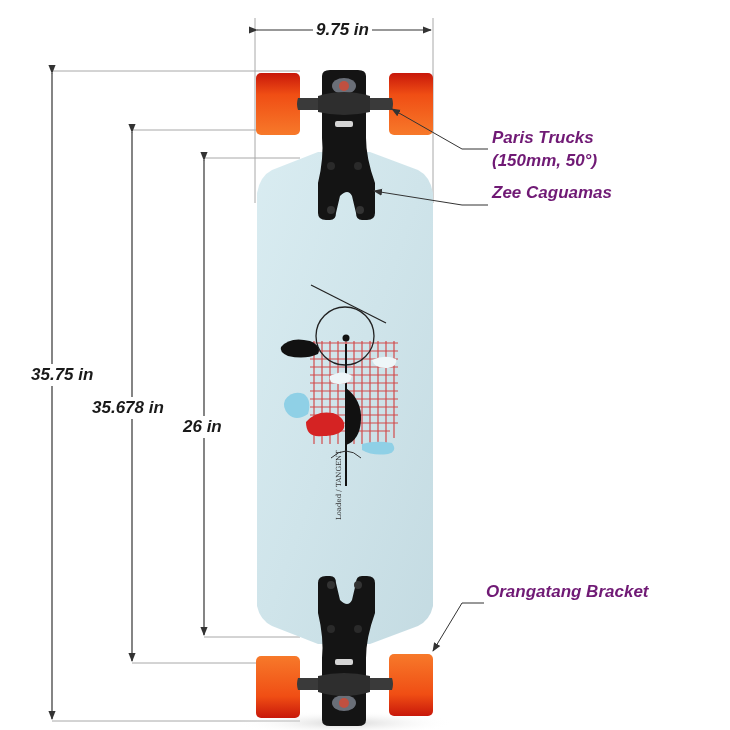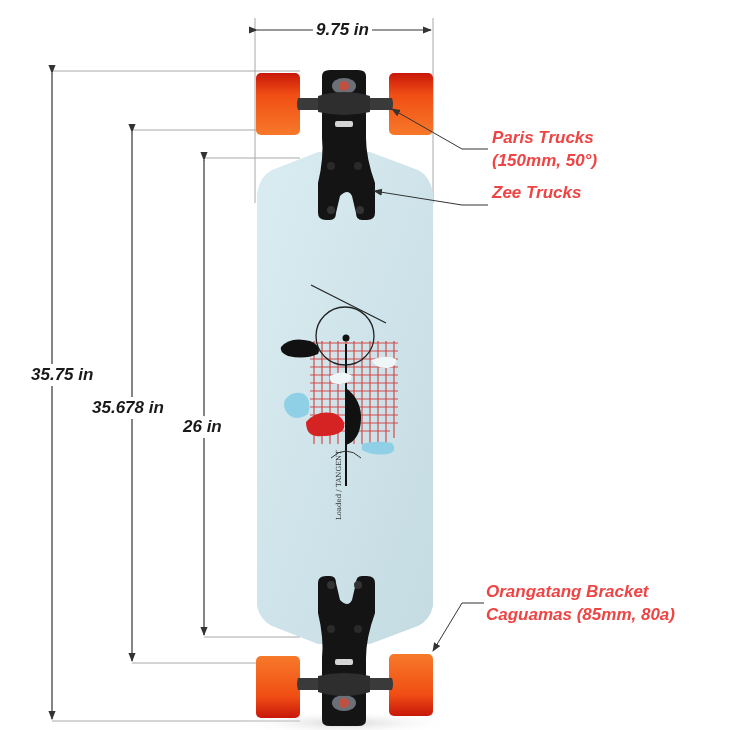--- a/index.html
+++ b/index.html
@@ -1,19 +1,19 @@
 <!DOCTYPE html>
 <html><head>
 <meta charset="utf-8">
 <style>
   html, body { margin:0; padding:0; background:#ffffff; }
   body { width:730px; height:730px; position:relative; overflow:hidden; font-family:"Liberation Sans", sans-serif; }
   #stage { position:absolute; left:0; top:0; width:730px; height:556px;margin-top:8px; }
   .label { position:absolute; font-weight:bold; font-style:italic; color:#1a1a1a; font-size:17px; line-height:22px; white-space:nowrap; background:#fff; padding:0 3px; }
-  .callout { position:absolute; font-weight:bold; font-style:italic; color:#ef4444; font-size:17px; line-height:23px; white-space:nowrap; }
+  .callout { position:absolute; font-weight:bold; font-style:italic; color:#701a75; font-size:17px; line-height:23px; white-space:nowrap; }
 </style>
 </head>
 <body>
 
 <div id="stage">
   <svg width="730" height="730" viewBox="0 0 730 730">
     <defs>
       <linearGradient id="deckGrad" x1="0" y1="0" x2="1" y2="1">
         <stop offset="0" stop-color="#d9ecf1"></stop>
         <stop offset="0.5" stop-color="#cfe4ea"></stop>
@@ -171,19 +171,18 @@
   <div class="label" style="left:28px; top:356px;">35.75 in</div>
   <div class="label" style="left:89px; top:389px;">35.678 in</div>
   <div class="label" style="left:180px; top:408px;">26 in</div>
 
   
   <div class="callout" style="left:492px; top:118px;">
     <div>Paris Trucks</div>
     <div>(150mm, 50°)</div>
   </div>
   <div class="callout" style="left:492px; top:173px;">
-    <div>Zee Trucks</div>
+    <div>Zee Caguamas</div>
   </div>
   <div class="callout" style="left:486px; top:572px;">
     <div>Orangatang Bracket</div>
-    <div>Caguamas (85mm, 80a)</div>
   </div>
 </div>
 
 </body></html>

